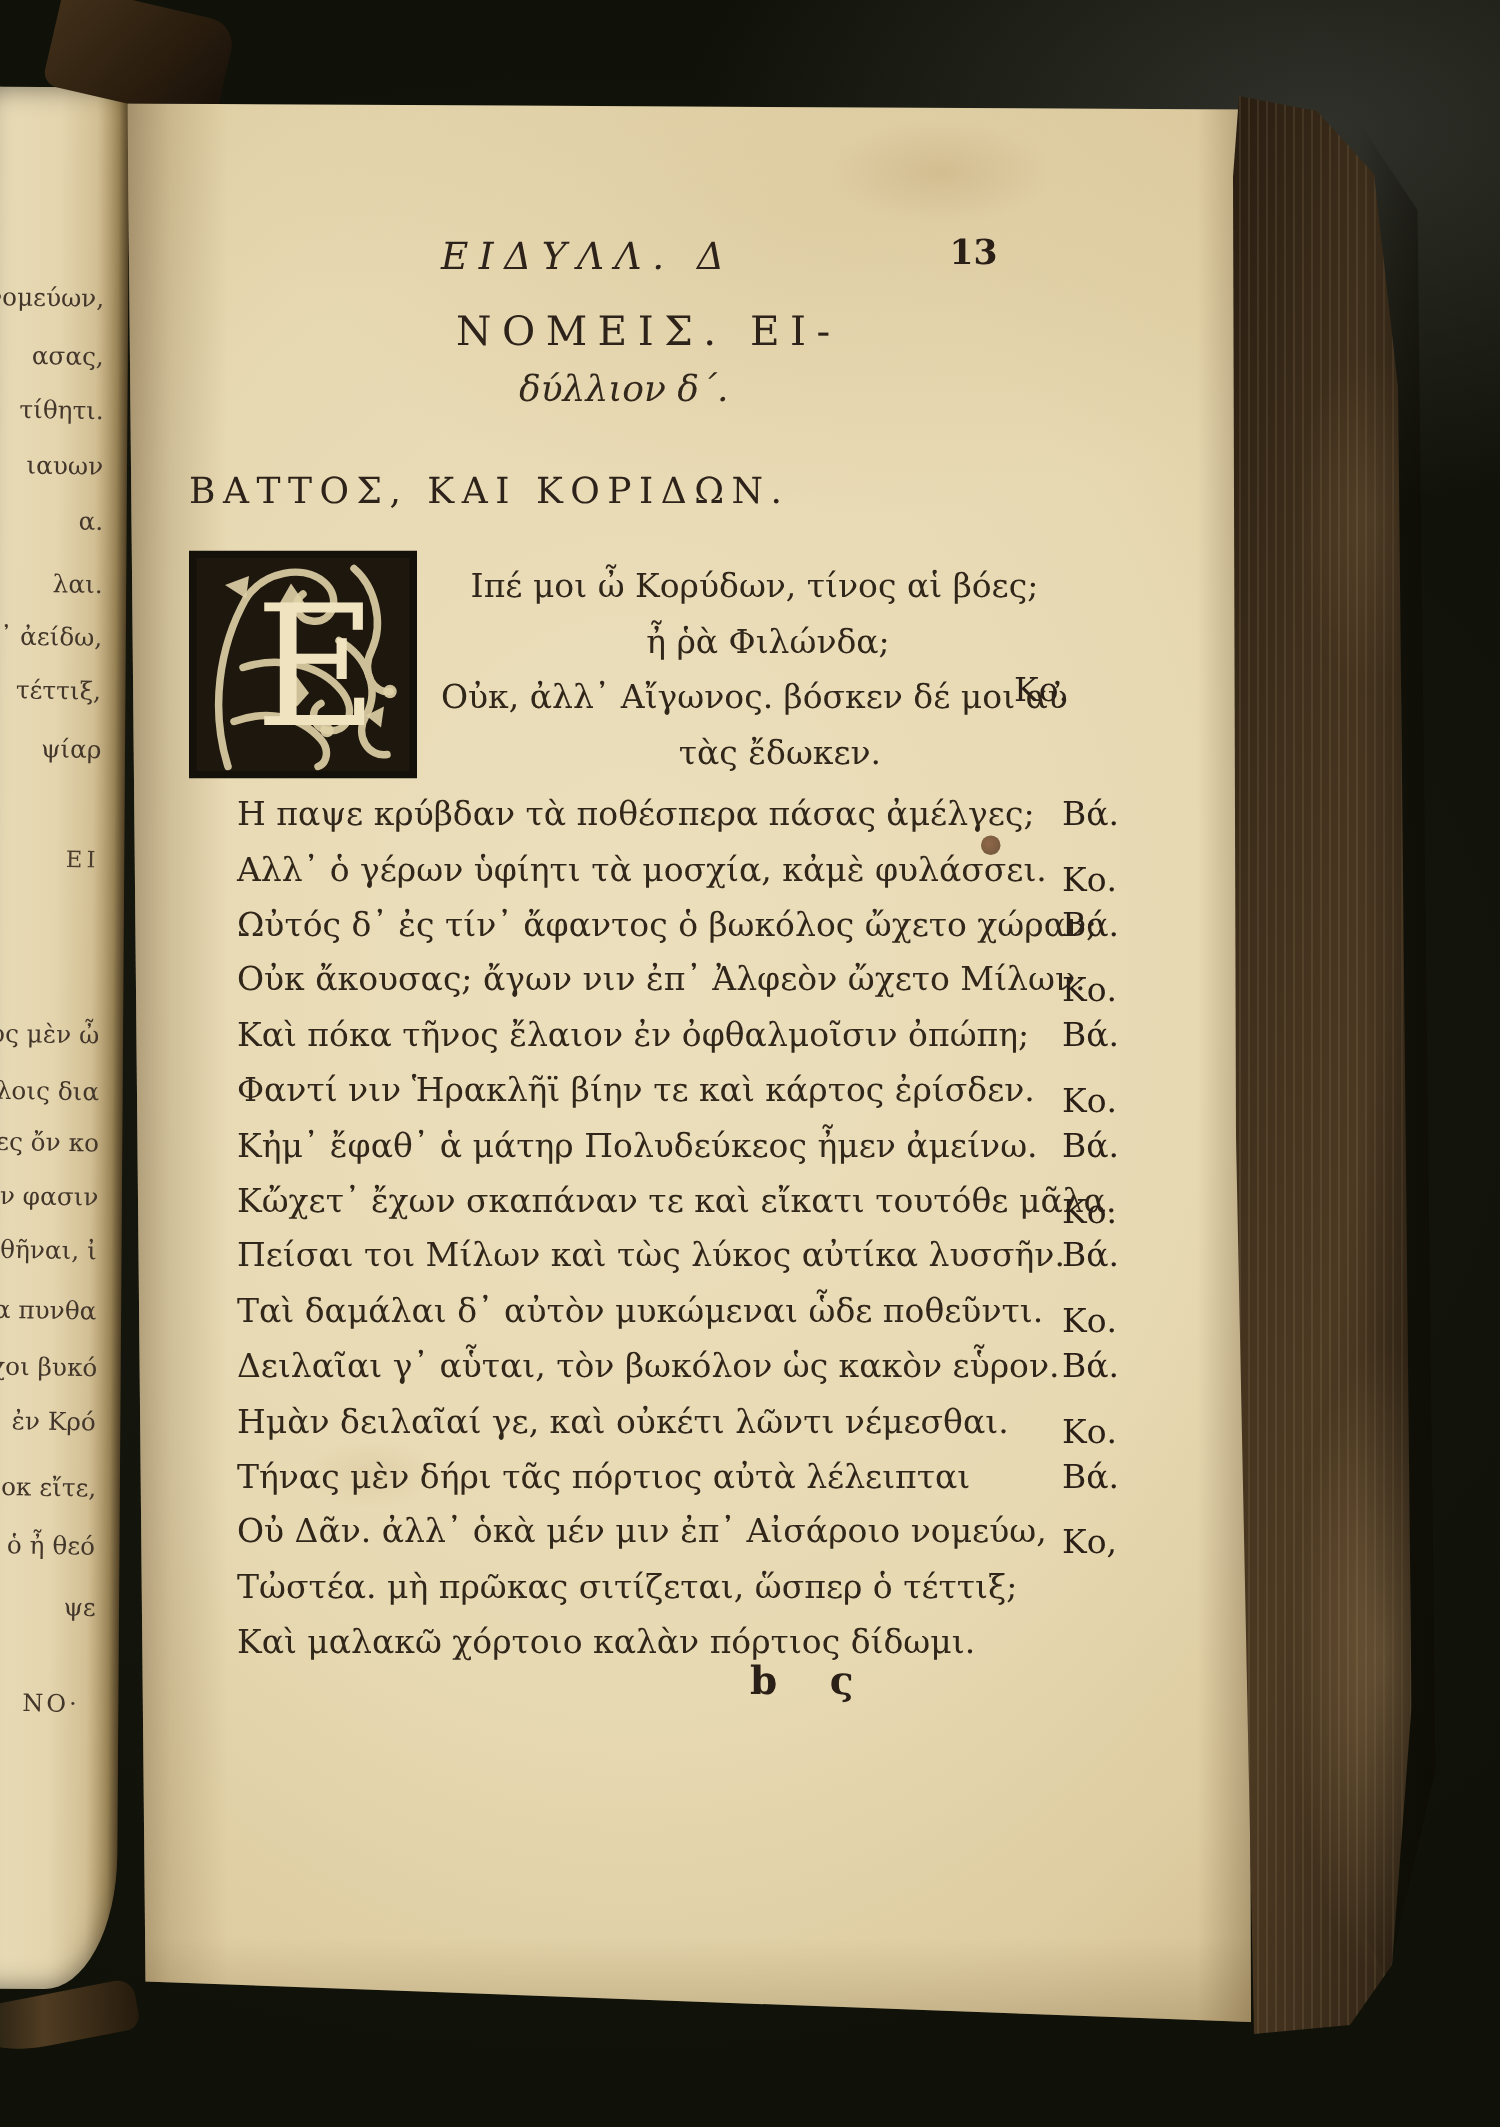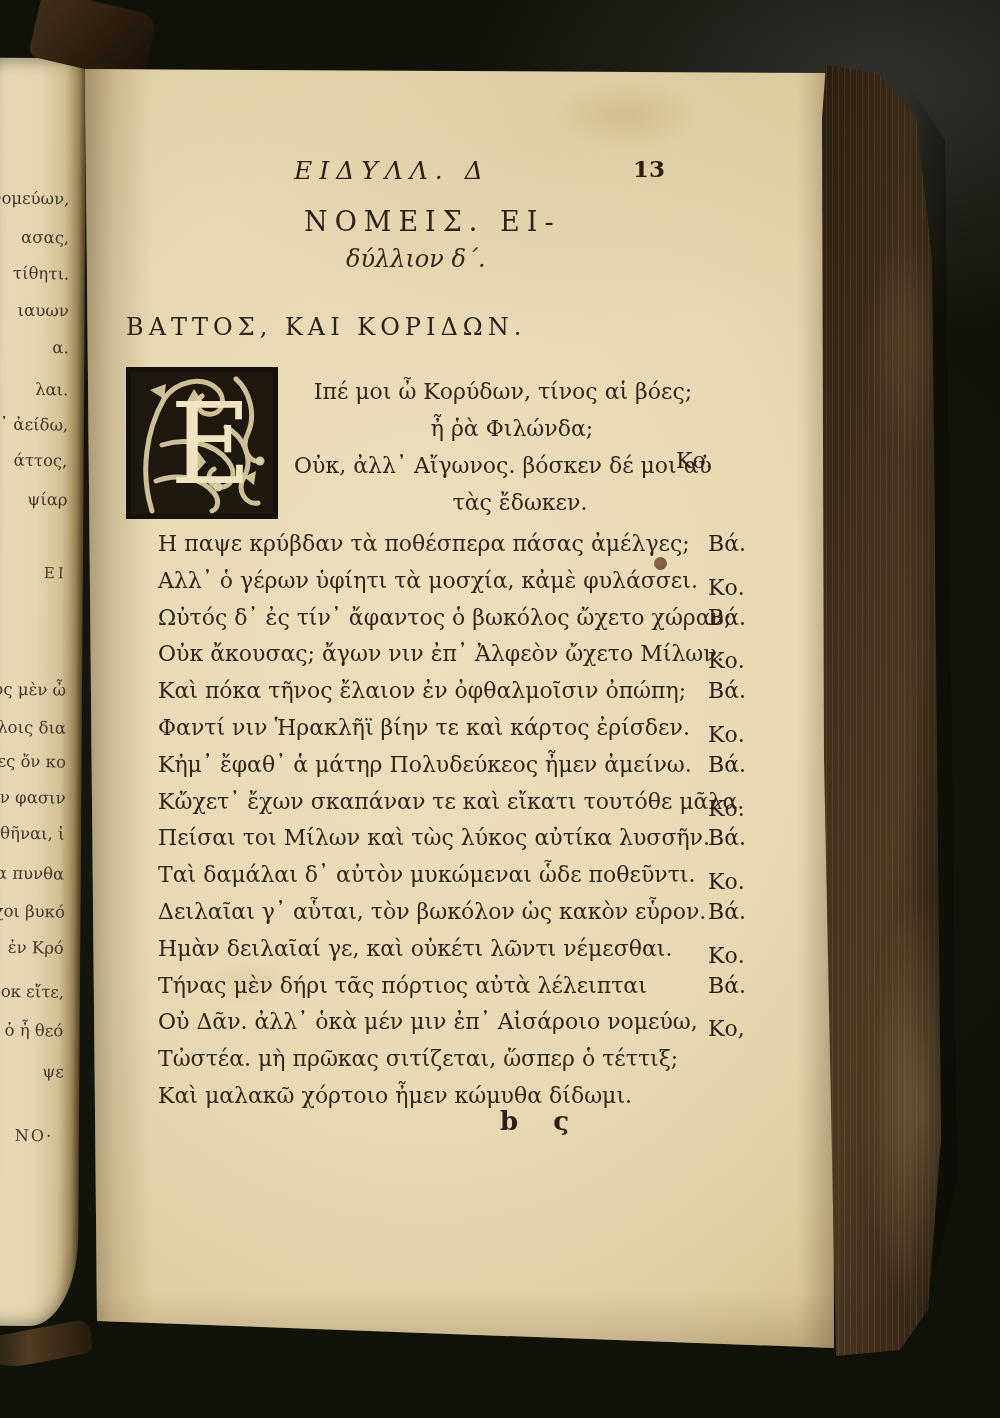--- a/index.html
+++ b/index.html
@@ -97,21 +97,21 @@
 <body>
 
 <div class="abs left-page">
   <span class="left-frag" style="top:131px">νομεύων,</span>
   <span class="left-frag" style="top:170px">ασας,</span>
   <span class="left-frag" style="top:206px">τίθητι.</span>
   <span class="left-frag" style="top:243px">ιαυων</span>
   <span class="left-frag" style="top:280px">α.</span>
   <span class="left-frag" style="top:322px">λαι.</span>
   <span class="left-frag" style="top:357px">ὐκέτ᾽ ἀείδω,</span>
-  <span class="left-frag" style="top:393px">άττος,</span>
+  <span class="left-frag" style="top:393px">τέττιξ,</span>
   <span class="left-frag" style="top:432px">ψίαρ</span>
   <span class="left-frag caps" style="top:506px">ΕΙ</span>
   <span class="left-frag" style="top:622px">άττος μὲν ὦ</span>
   <span class="left-frag" style="top:660px">λλοις δια</span>
   <span class="left-frag" style="top:694px">ειθες ὄν κο</span>
   <span class="left-frag" style="top:730px">νος, ὄν φασιν</span>
   <span class="left-frag" style="top:766px">ἀχθῆναι, ἰ</span>
   <span class="left-frag" style="top:806px">ῦτα πυνθα</span>
   <span class="left-frag" style="top:844px">χοι βυκό</span>
   <span class="left-frag" style="top:880px">κεν δ᾽ ἐν Κρό</span>
@@ -180,20 +180,20 @@
     <div class="vrow offset"><span>Φαντί νιν Ἡρακλῆϊ βίην τε καὶ κάρτος ἐρίσδεν.</span><span class="spk">Κο.</span></div>
     <div class="vrow"><span>Κἠμ᾽ ἔφαθ᾽ ἁ μάτηρ Πολυδεύκεος ἦμεν ἀμείνω.</span><span class="spk">Βά.</span></div>
     <div class="vrow offset"><span>Κὤχετ᾽ ἔχων σκαπάναν τε καὶ εἴκατι τουτόθε μᾶλα.</span><span class="spk">Κο.</span></div>
     <div class="vrow"><span>Πείσαι τοι Μίλων καὶ τὼς λύκος αὐτίκα λυσσῆν.</span><span class="spk">Βά.</span></div>
     <div class="vrow offset"><span>Ταὶ δαμάλαι δ᾽ αὐτὸν μυκώμεναι ὧδε ποθεῦντι.</span><span class="spk">Κο.</span></div>
     <div class="vrow"><span>Δειλαῖαι γ᾽ αὗται, τὸν βωκόλον ὡς κακὸν εὗρον.</span><span class="spk">Βά.</span></div>
     <div class="vrow offset"><span>Ημὰν δειλαῖαί γε, καὶ οὐκέτι λῶντι νέμεσθαι.</span><span class="spk">Κο.</span></div>
     <div class="vrow"><span>Τήνας μὲν δήρι τᾶς πόρτιος αὐτὰ λέλειπται</span><span class="spk">Βά.</span></div>
     <div class="vrow offset"><span>Οὐ Δᾶν. ἀλλ᾽ ὁκὰ μέν μιν ἐπ᾽ Αἰσάροιο νομεύω,</span><span class="spk">Κο,</span></div>
     <div class="vrow"><span>Τὠστέα. μὴ πρῶκας σιτίζεται, ὥσπερ ὁ τέττιξ;</span><span class="spk"></span></div>
-    <div class="vrow"><span>Καὶ μαλακῶ χόρτοιο ἦμεν κώμυθα δίδωμι.</span><span class="spk"></span></div>
+    <div class="vrow"><span>Καὶ μαλακῶ χόρτοιο καλὰν πόρτιος δίδωμι.</span><span class="spk"></span></div>
   </div>
 
   <div class="abs greek signature">b ς</div>
 </div>
 
 <div class="abs fore-edge"></div>
 <div class="abs fore-edge-dark"></div>
 
 </body></html>

